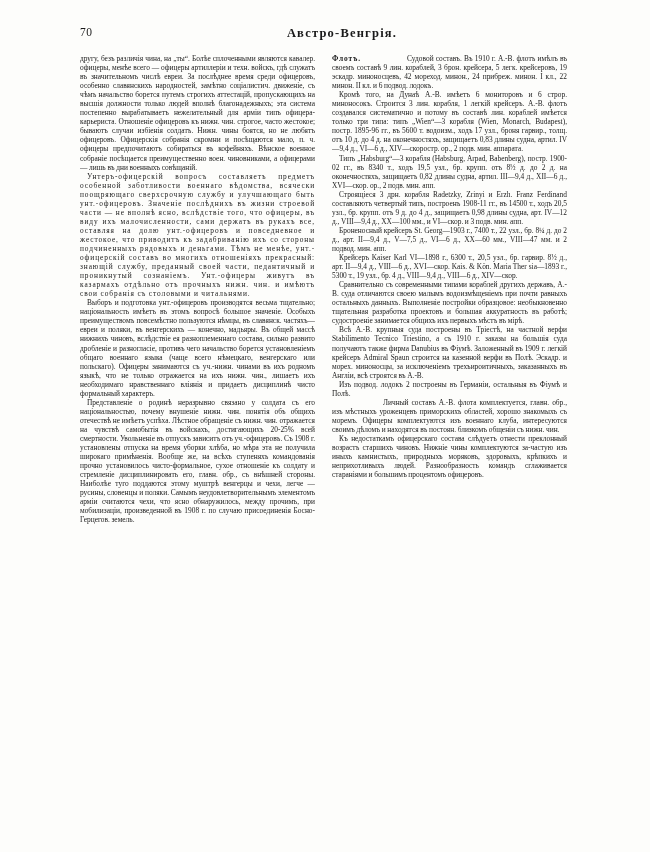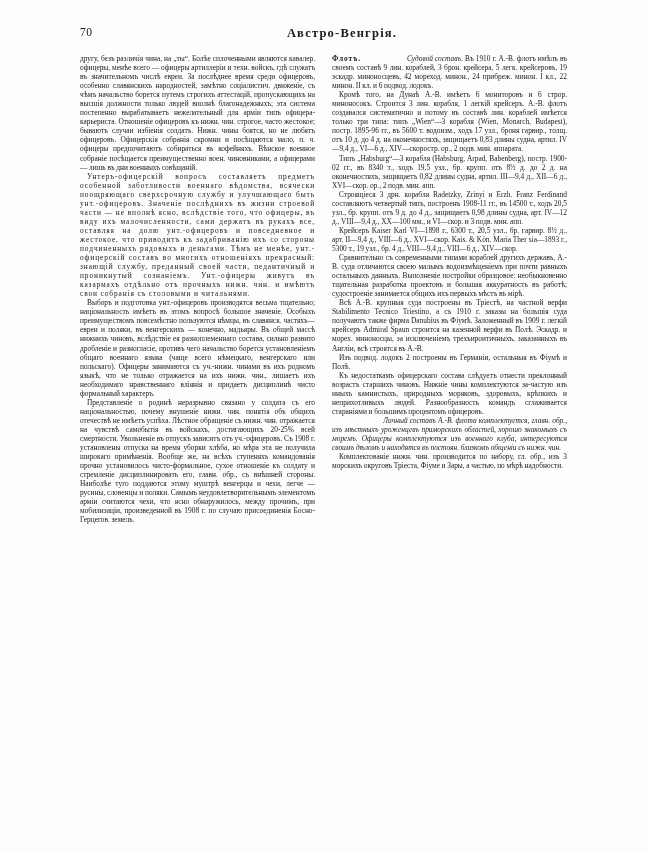--- a/index.html
+++ b/index.html
@@ -65,21 +65,20 @@
   }
   .col p.noindent {
     text-indent: 0;
   }
   .sect-head {
     font-weight: bold;
     letter-spacing: 0.9px;
     margin-top: 24px;
   }
   .ital {
-    font-style: italic;
     padding-left: 44px;
   }
   .sp {
     letter-spacing: 0.9px;
   }
 </style>
 </head>
 <body>
 
 <div class="page">
@@ -96,23 +95,23 @@
       <p><span class="sp">Унтеръ-офицерскій вопросъ составляетъ предметъ особенной заботливости военнаго вѣдомства, всячески поощряющаго сверхсрочную службу и улучшающаго быть унт.-офицеровъ. Значеніе послѣднихъ въ жизни строевой части — не вполнѣ ясно, вслѣдствіе того, что офицеры, въ виду ихъ малочисленности, сами держатъ въ рукахъ все, оставляя на долю унт.-офицеровъ и повседневное и жестокое, что приводитъ къ задабриванію ихъ со стороны подчиненныхъ рядовыхъ и деньгами. Тѣмъ не менѣе, унт.-офицерскій составъ во многихъ отношеніяхъ прекрасный: знающій службу, преданный своей части, педантичный и проникнутый сознаніемъ. Унт.-офицеры живутъ въ казармахъ отдѣльно отъ прочныхъ нижн. чин. и имѣютъ свои собранія съ столовыми и читальнями.</span></p>
       <p>Выборъ и подготовка унт.-офицеровъ производятся весьма тщательно; національность имѣетъ въ этомъ вопросѣ большое значеніе. Особыхъ преимуществомъ повсемѣстно пользуются нѣмцы, въ славянск. частяхъ—евреи и поляки, въ венгерскихъ — конечно, мадьяры. Въ общей массѣ нижнихъ чиновъ, вслѣдствіе ея разноплеменнаго состава, сильно развито дробленіе и разногласіе, противъ чего начальство борется установленіемъ общаго военнаго языка (чаще всего нѣмецкаго, венгерскаго или польскаго). Офицеры занимаются съ уч.-нижн. чинами въ ихъ родномъ языкѣ, что не только отражается на ихъ нижн. чин., лишаетъ ихъ необходимаго нравственнаго вліянія и придаетъ дисциплинѣ чисто формальный характеръ.</p>
       <p>Представленіе о родинѣ неразрывно связано у солдата съ его національностью, почему внушеніе нижн. чин. понятія объ общихъ отечествѣ не имѣетъ успѣха. Лѣстное обращеніе съ нижн. чин. отражается на чувствѣ самобытія въ войскахъ, достигающихъ 20-25% всей смертности. Увольненіе въ отпускъ зависитъ отъ уч.-офицеровъ. Съ 1908 г. установлены отпуска на время уборки хлѣба, но мѣра эта не получила широкаго примѣненія. Вообще же, на всѣхъ ступеняхъ командованія прочно установилось чисто-формальное, сухое отношеніе къ солдату и стремленіе дисциплинировать его, главн. обр., съ внѣшней стороны. Наиболѣе туго поддаются этому муштрѣ венгерцы и чехи, легче — русины, словенцы и поляки. Самымъ неудовлетворительнымъ элементомъ арміи считаются чехи, что ясно обнаружилось, между прочимъ, при мобилизаціи, произведенной въ 1908 г. по случаю присоединенія Босно-Герцегов. земель.</p>
     </div>
 
     <div class="col">
       <p class="noindent"><span class="sect-head">Флотъ.</span> <span class="ital">Судовой составъ.</span> <span>Въ 1910 г. А.-В. флотъ имѣлъ въ своемъ составѣ 9 лин. кораблей, 3 брон. крейсера, 5 легк. крейсеровъ, 19 эскадр. миноносцевъ, 42 мореход. минон., 24 прибреж. минон. I кл., 22 минон. II кл. и 6 подвод. лодокъ.</span></p>
       <p>Кромѣ того, на Дунаѣ А.-В. имѣетъ 6 мониторовъ и 6 строр. миноносокъ. Строится 3 лин. корабля, 1 легкій крейсеръ. А.-В. флотъ создавался систематично и потому въ составѣ лин. кораблей имѣется только три типа: типъ „Wien“—3 корабля (Wien, Monarch, Budapest), постр. 1895-96 гг., въ 5600 т. водоизм., ходъ 17 узл., броня гарвир., толщ. отъ 10 д. до 4 д. на оконечностяхъ, защищаетъ 0,83 длины судна, артил. IV—9,4 д., VI—6 д., XIV—скоростр. ор., 2 подв. мин. аппарата.</p>
       <p>Типъ „Habsburg“—3 корабля (Habsburg, Arpad, Babenberg), постр. 1900-02 гг., въ 8340 т., ходъ 19,5 узл., бр. крупп. отъ 8½ д. до 2 д. на оконечностяхъ, защищаетъ 0,82 длины судна, артил. III—9,4 д., XII—6 д., XVI—скор. ор., 2 подв. мин. апп.</p>
       <p>Строящіеся 3 дрн. корабля Radetzky, Zrinyi и Erzh. Franz Ferdinand составляютъ четвертый типъ, построенъ 1908-11 гг., въ 14500 т., ходъ 20,5 узл., бр. крупп. отъ 9 д. до 4 д., защищаетъ 0,98 длины судна, арт. IV—12 д., VIII—9,4 д., XX—100 мм., и VI—скор. и 3 подв. мин. апп.</p>
+      <p>Броненосный крейсеръ St. Georg—1903 г., 7400 т., 22 узл., бр. 8¼ д. до 2 д., арт. II—9,4 д., V—7,5 д., VI—6 д., XX—60 мм., VIII—47 мм. и 2 подвод. мин. апп.</p>
       <p>Крейсеръ Kaiser Karl VI—1898 г., 6300 т., 20,5 узл., бр. гарвир. 8½ д., арт. II—9,4 д., VIII—6 д., XVI—скор. Kais. &amp; Kön. Maria Ther sia—1893 г., 5300 т., 19 узл., бр. 4 д., VIII—9,4 д., VIII—6 д., XIV—скор.</p>
       <p>Сравнительно съ современными типами кораблей другихъ державъ, А.-В. суда отличаются своею малымъ водоизмѣщеніемъ при почти равныхъ остальныхъ данныхъ. Выполненіе постройки образцовое: необыкновенно тщательная разработка проектовъ и большая аккуратность въ работѣ; судостроеніе занимается общихъ ихъ первыхъ мѣстъ въ мірѣ.</p>
       <p>Всѣ А.-В. крупныя суда построены въ Тріестѣ, на частной верфи Stabilimento Tecnico Triestino, а съ 1910 г. заказы на большія суда получаютъ также фирма Danubius въ Фіумѣ. Заложенный въ 1909 г. легкій крейсеръ Admiral Spaun строится на казенной верфи въ Полѣ. Эскадр. и морех. миноносцы, за исключеніемъ трехъироитичныхъ, заказанныхъ въ Англіи, всѣ строятся въ А.-В.</p>
       <p>Изъ подвод. лодокъ 2 построены въ Германіи, остальныя въ Фіумѣ и Полѣ.</p>
+      <p><span class="ital">Личный составъ А.-В. флота комплектуется, главн. обр., изъ мѣстныхъ уроженцевъ приморскихъ областей, хорошо знакомыхъ съ моремъ. Офицеры комплектуются изъ военнаго клуба, интересуются своимъ дѣломъ и находятся въ постоян. близкомъ общеніи съ нижн. чин.</span></p>
       <p>Къ недостаткамъ офицерскаго состава слѣдуетъ отнести преклонный возрастъ старшихъ чиновъ. Нижніе чины комплектуются за-частую изъ иныхъ камнистыхъ, природныхъ моряковъ, здоровыхъ, крѣпкихъ и неприхотливыхъ людей. Разнообразность командъ сглаживается стараніями и большимъ процентомъ офицеровъ.</p>
-      <p><span class="ital">Личный составъ А.-В. флота комплектуется, главн. обр., изъ мѣстныхъ уроженцевъ приморскихъ областей, хорошо знакомыхъ съ моремъ. Офицеры комплектуются изъ военнаго клуба, интересуются своимъ дѣломъ и находятся въ постоян. близкомъ общеніи съ нижн. чин.</span></p>
-      <p>Комплектованіе нижн. чин. производится по набору, гл. обр., изъ 3 морскихъ округовъ Тріеста, Фіуме и Зары, а частью, по мѣрѣ надобности.</p>
     </div>
 
   </div>
 </div>
 
 </body></html>

